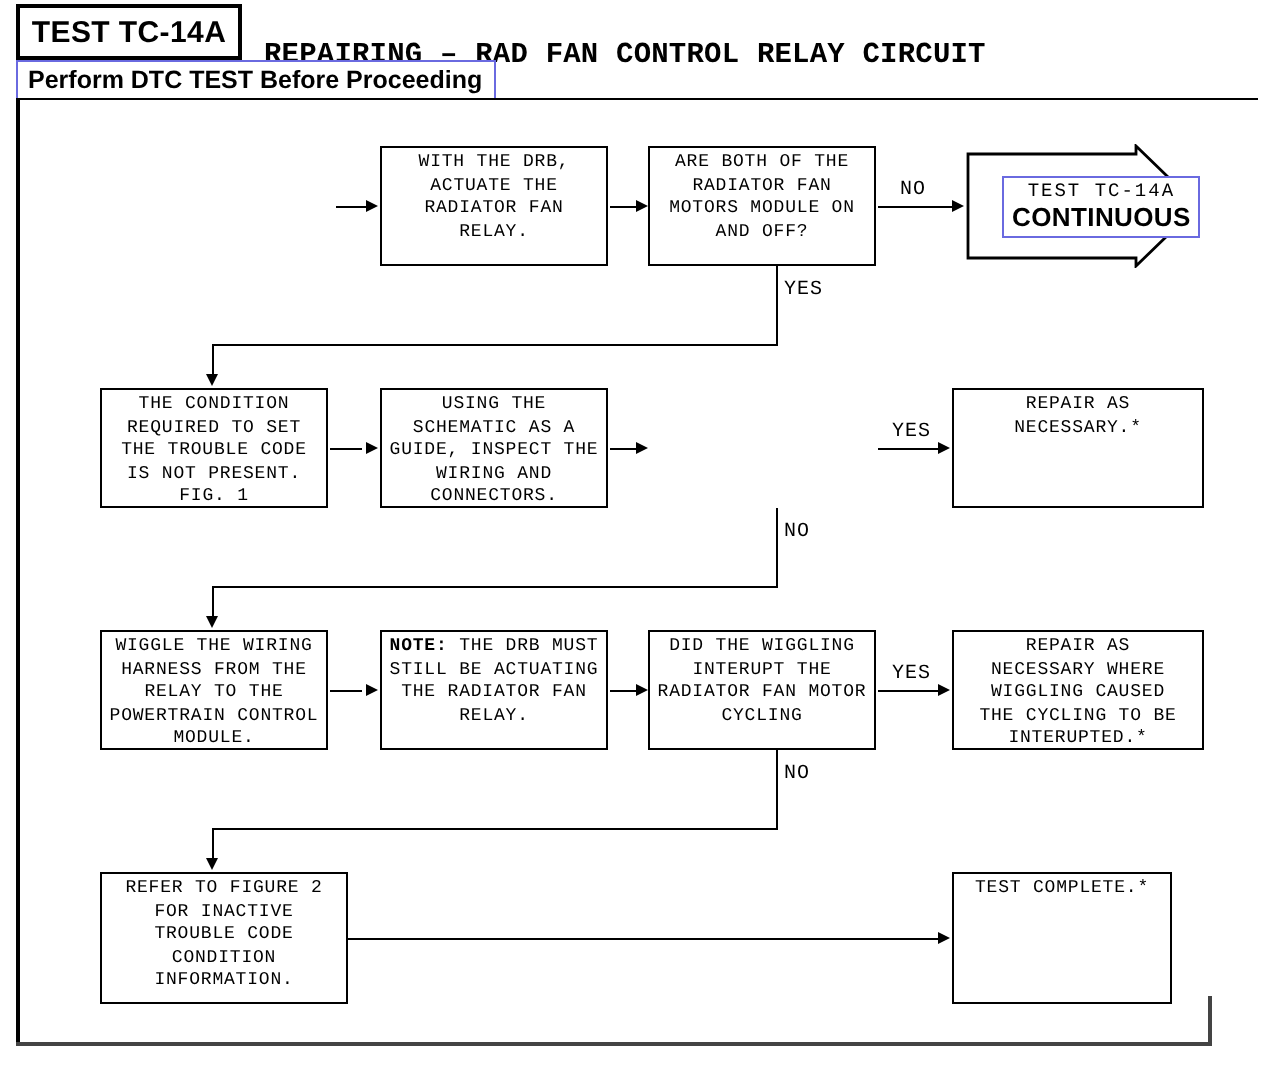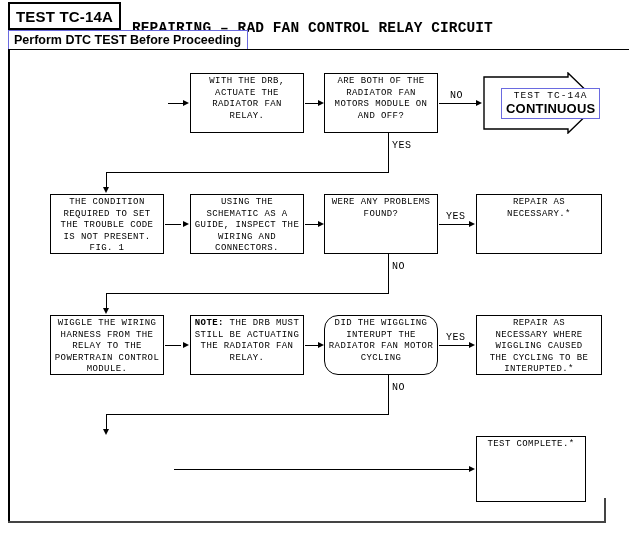--- a/index.html
+++ b/index.html
@@ -280,26 +280,20 @@
   <div class="fbox" style="left:190px; top:194px; width:114px; height:60px;">
     <div class="inner">
       <div>USING THE</div>
       <div>SCHEMATIC AS A</div>
       <div>GUIDE, INSPECT THE</div>
       <div>WIRING AND</div>
       <div>CONNECTORS.</div>
     </div>
   </div>
 
-  <div class="fbox" style="left:324px; top:194px; width:114px; height:60px;">
-    <div class="inner">
-      <div>WERE ANY PROBLEMS</div>
-      <div>FOUND?</div>
-    </div>
-  </div>
 
   <div class="fbox" style="left:476px; top:194px; width:126px; height:60px;">
     <div class="inner">
       <div>REPAIR AS</div>
       <div>NECESSARY.*</div>
     </div>
   </div>
 
   <div class="conn-h" style="left:165px; top:224px; width:16px;"></div>
   <div class="arrowhead-r" style="left:183px; top:220.5px;"></div>
@@ -329,21 +323,21 @@
 
   <div class="fbox" style="left:190px; top:315px; width:114px; height:60px;">
     <div class="inner">
       <div><b>NOTE:</b><span> THE DRB MUST</span></div>
       <div>STILL BE ACTUATING</div>
       <div>THE RADIATOR FAN</div>
       <div>RELAY.</div>
     </div>
   </div>
 
-  <div class="fbox" style="left:324px; top:315px; width:114px; height:60px;border-radius:14px;">
+  <div class="fbox" style="left:324px; top:315px; width:114px; height:60px;">
     <div class="inner">
       <div>DID THE WIGGLING</div>
       <div>INTERUPT THE</div>
       <div>RADIATOR FAN MOTOR</div>
       <div>CYCLING</div>
     </div>
   </div>
 
   <div class="fbox" style="left:476px; top:315px; width:126px; height:60px;">
     <div class="inner">
@@ -364,20 +358,29 @@
   <div class="conn-h" style="left:439px; top:345px; width:32px;"></div>
   <div class="arrowhead-r" style="left:469px; top:341.5px;"></div>
   <div class="conn-label" style="left:446px; top:332px;">YES</div>
 
   <div class="conn-v" style="left:388px; top:375px; height:40px;"></div>
   <div class="conn-h" style="left:106px; top:414px; width:283px;"></div>
   <div class="conn-v" style="left:106px; top:414px; height:16px;"></div>
   <div class="arrowhead-d" style="left:102.5px; top:429px;"></div>
   <div class="conn-label" style="left:392px; top:382px;">NO</div>
 
+  <div class="fbox" style="left:50px; top:436px; width:124px; height:66px;">
+    <div class="inner">
+      <div>REFER TO FIGURE 2</div>
+      <div>FOR INACTIVE</div>
+      <div>TROUBLE CODE</div>
+      <div>CONDITION</div>
+      <div>INFORMATION.</div>
+    </div>
+  </div>
 
   <div class="fbox" style="left:476px; top:436px; width:110px; height:66px;">
     <div class="inner">
       <div>TEST COMPLETE.*</div>
     </div>
   </div>
 
   <div class="conn-h" style="left:174px; top:469px; width:296px;"></div>
   <div class="arrowhead-r" style="left:469px; top:465.5px;"></div>
 

